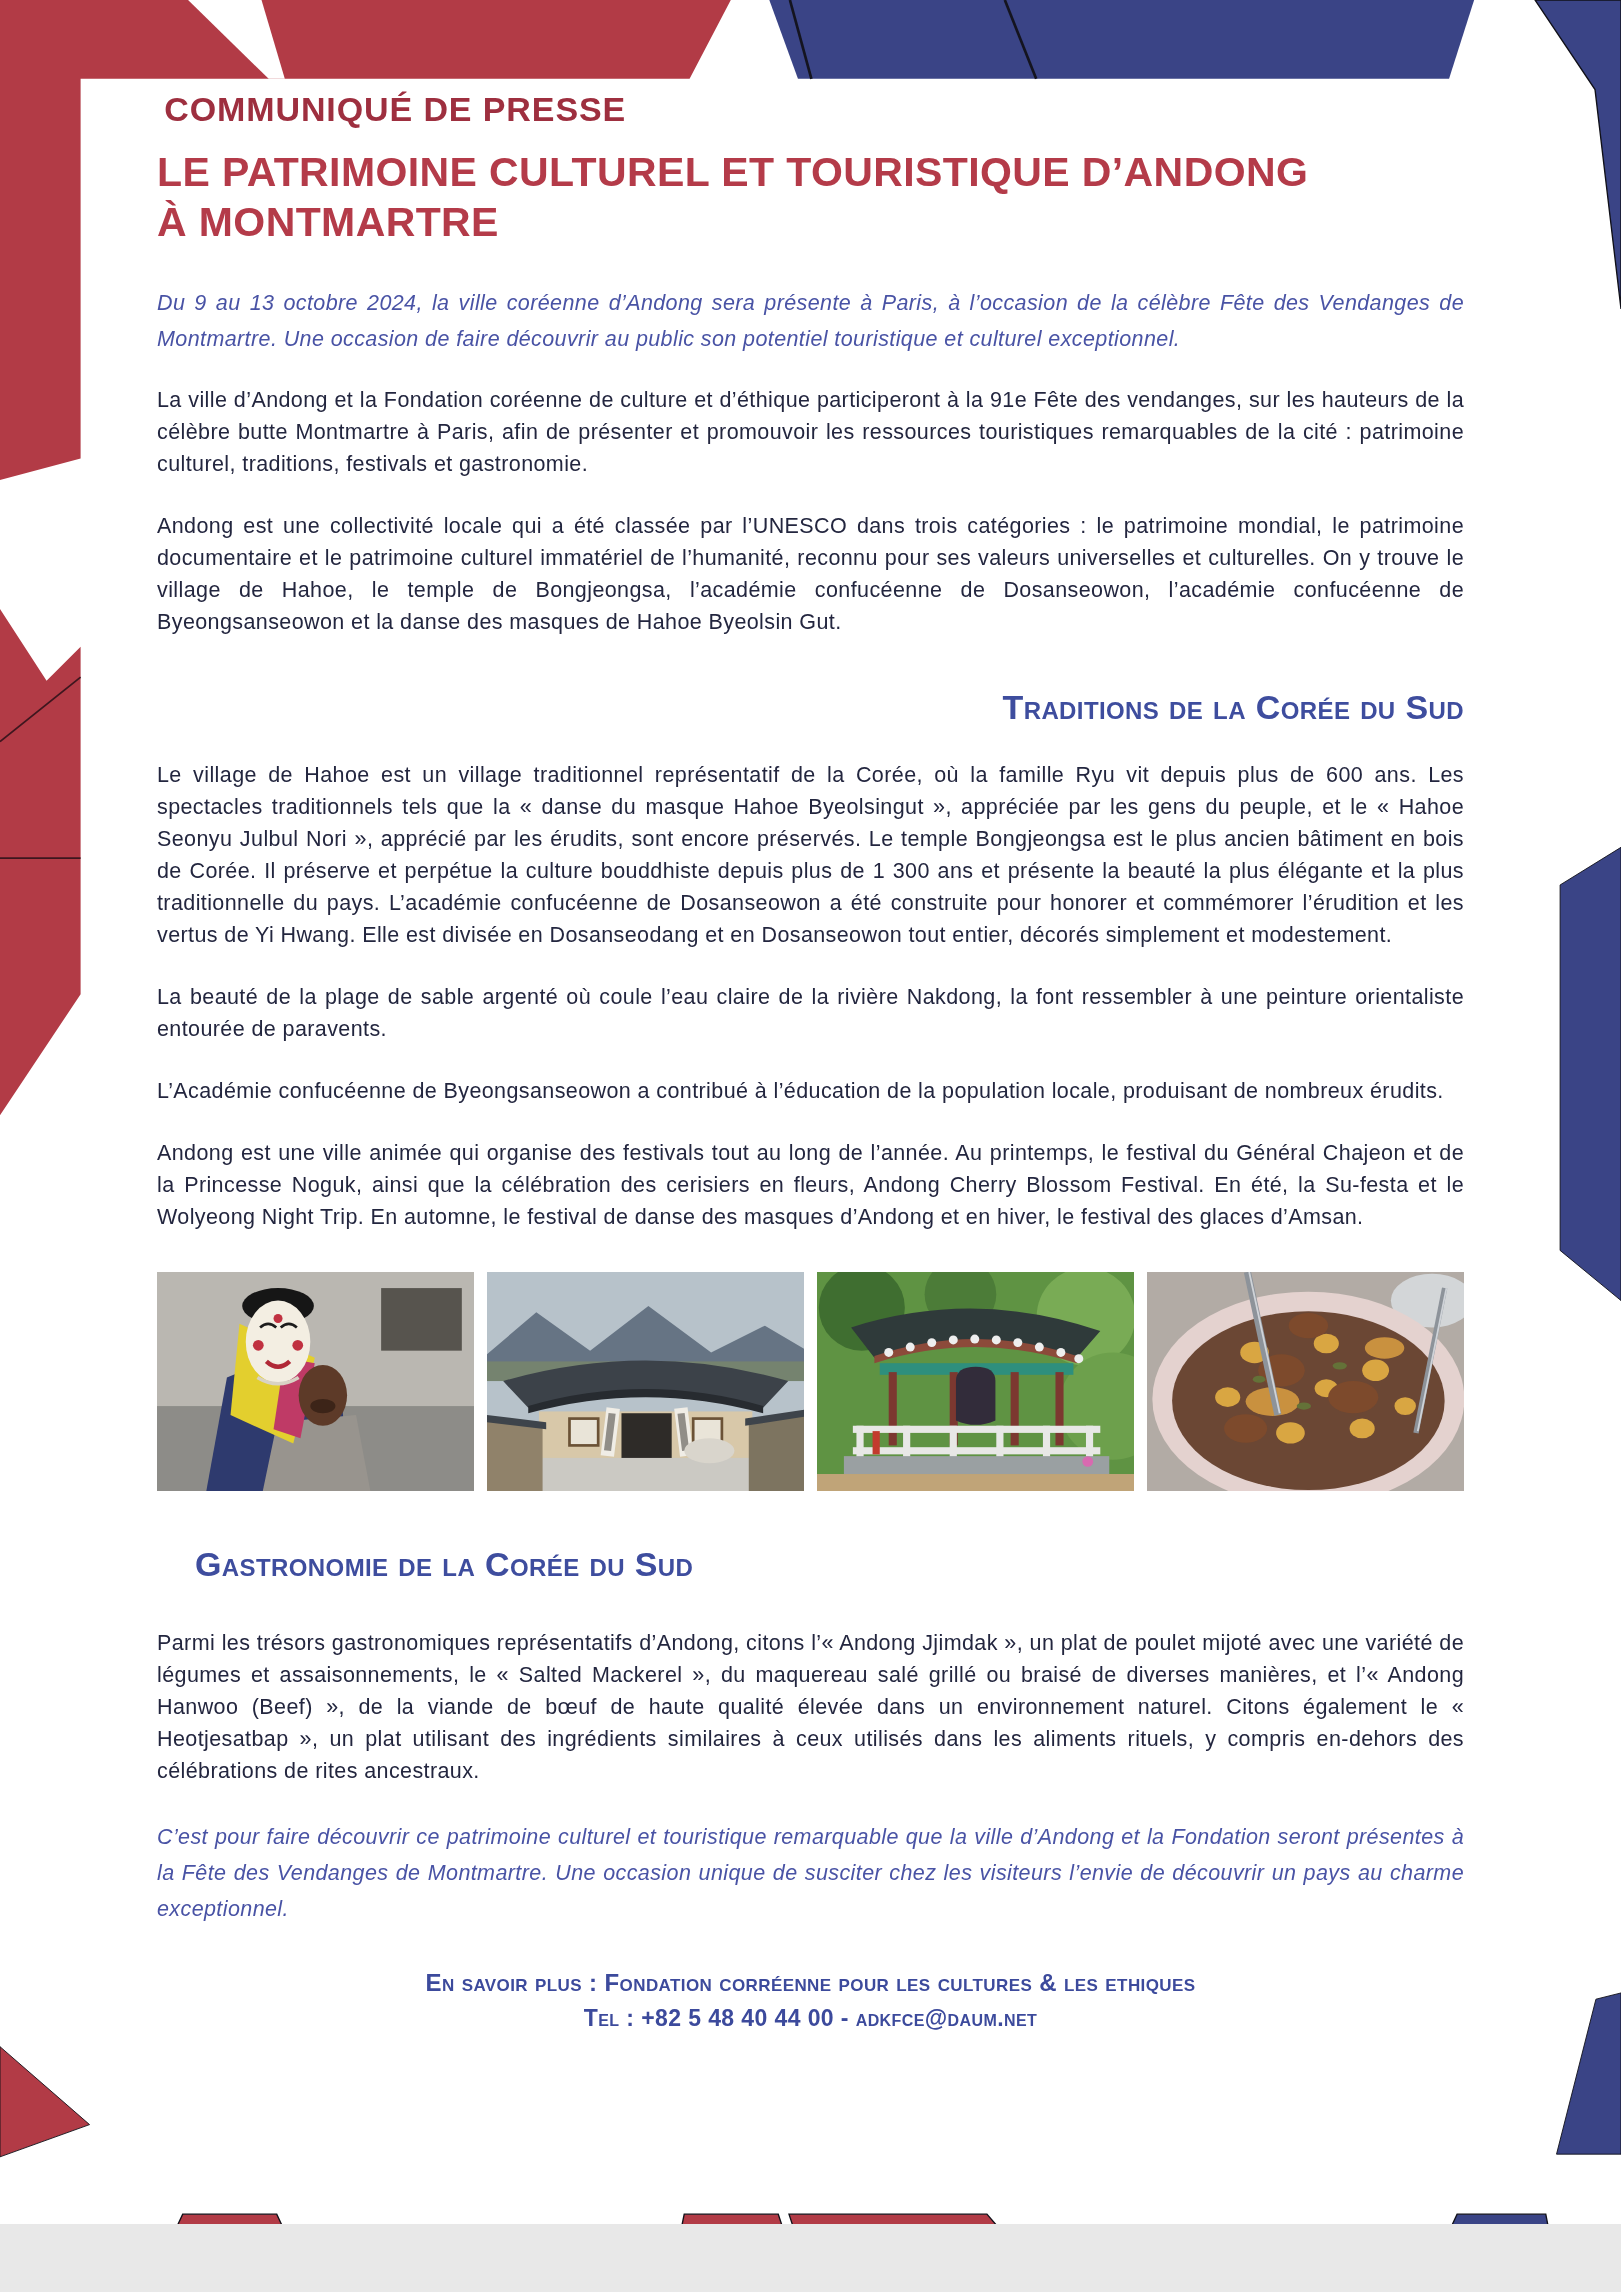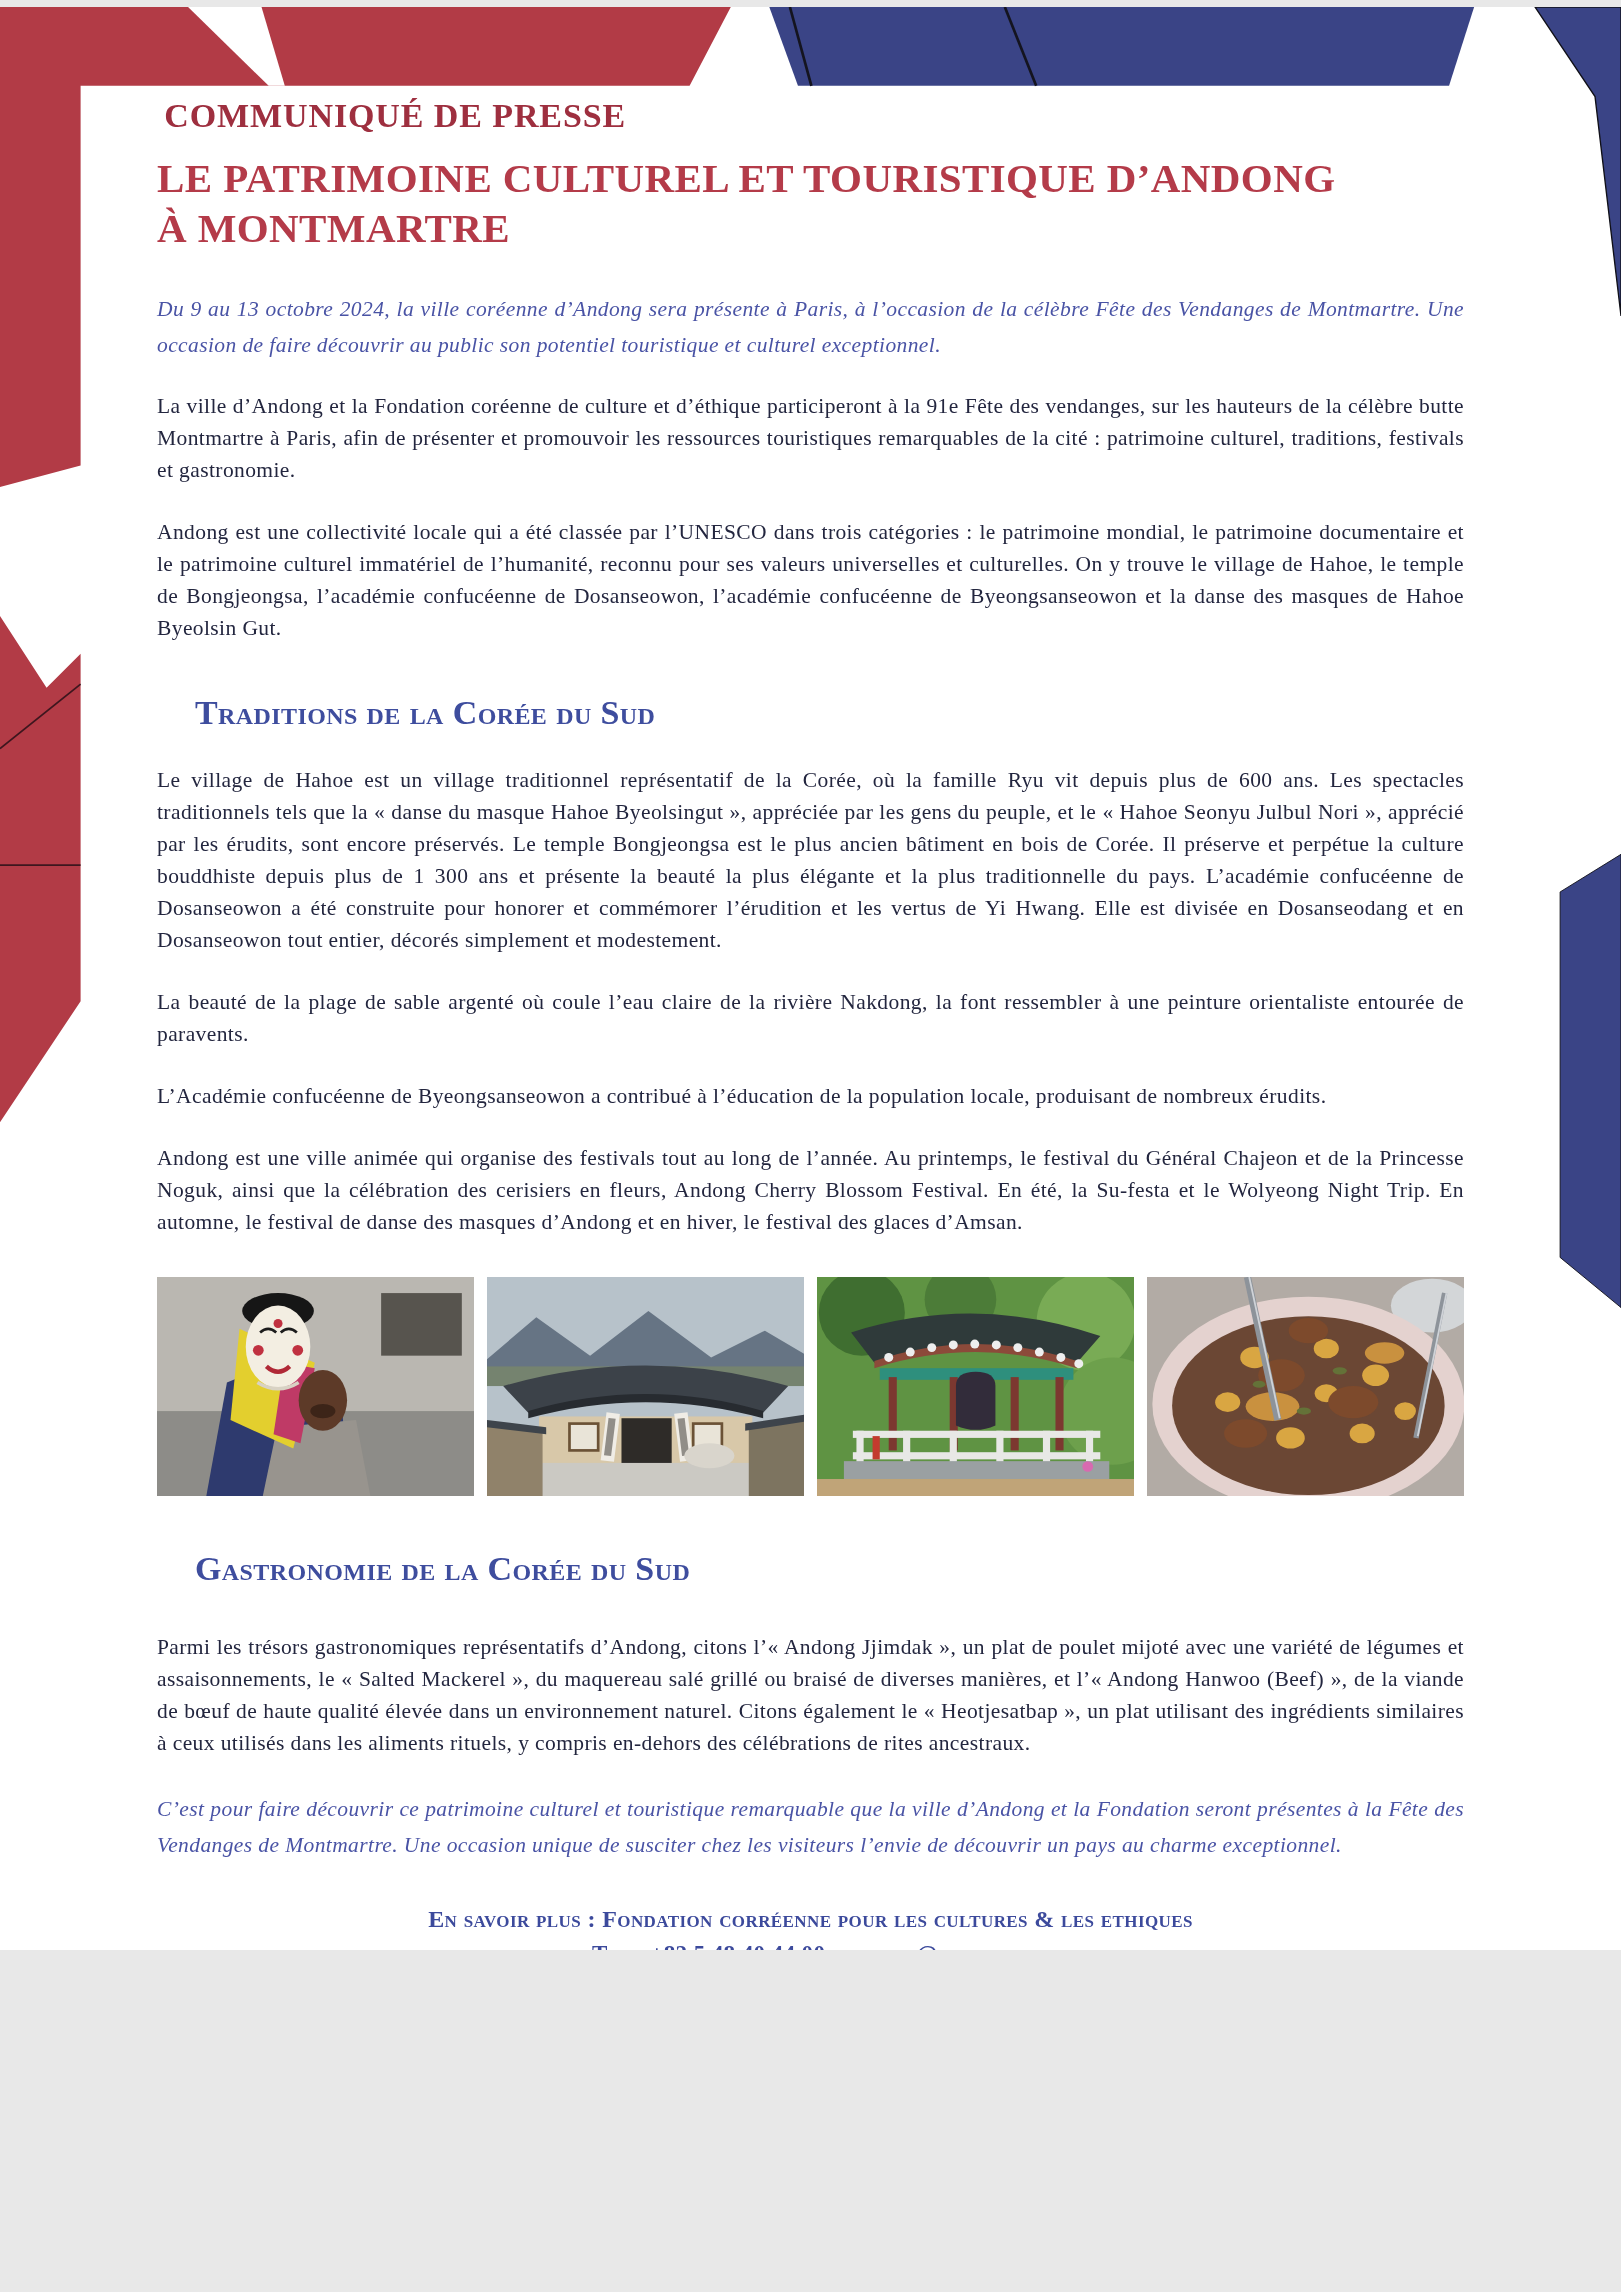--- a/index.html
+++ b/index.html
@@ -1,39 +1,39 @@
 <!DOCTYPE html>
 <html style="--brand-red: #b23b46; --brand-blue: #3a4486; --kicker-red: #9e2f3f; --title-red: #b43b49; --heading-blue: #3e4d9e; --body-navy: #23263f; --accent-italic-blue: #4953a5; --footer-blue: #3c4a9c;font-size:14.3px"><head>
 <meta charset="utf-8">
 <style>
   html,body{margin:0;padding:0;background:#e8e8e8;}
   .page{
-    position:relative;width:1621px;height:1943px;margin:7px auto;
+    position:relative;width:1621px;height:2224px;margin:0 auto;
     background:#ffffff;overflow:hidden;
-    font-family:Liberation Serif, serif;
+    font-family:Liberation Sans, sans-serif;
     color:var(--body-navy,#23263f);
   }
   .deco{position:absolute;left:0;top:0;width:1621px;height:2293px;z-index:0;pointer-events:none;}
   .content{position:relative;z-index:1;padding:90px 157px 0 157px;}
 
   .kicker{
     font-size:34px;font-weight:700;letter-spacing:0.9px;
     color:var(--kicker-red,#9e2f3f);margin-left:7.2px;
   }
   .title{
     margin:18px 0 0 0;
     font-size:41px;font-weight:700;line-height:1.22;letter-spacing:0.4px;
     color:var(--title-red,#b43b49);
   }
   .section-heading{
     margin:0 0 0 38px;font-size:34px;font-weight:700;letter-spacing:0.4px;
     font-variant:small-caps;color:var(--heading-blue,#3e4d9e);
   }
   .hd1{margin-top:56px;}
-  .hd2{margin-top:50px;}
+  .hd2{margin-top:50px;text-align:right;}
   .hd3{margin-top:54px;}
   p{margin:0;font-size:21.5px;line-height:32px;text-align:justify;letter-spacing:0.4px;}
   p.body{color:var(--body-navy,#23263f);}
   p.lede{
     font-style:italic;color:var(--accent-italic-blue,#4953a5);
     line-height:36px;margin-top:38px;
   }
   p.closing{
     font-style:italic;color:var(--accent-italic-blue,#4953a5);
     line-height:36px;margin-top:32px;

